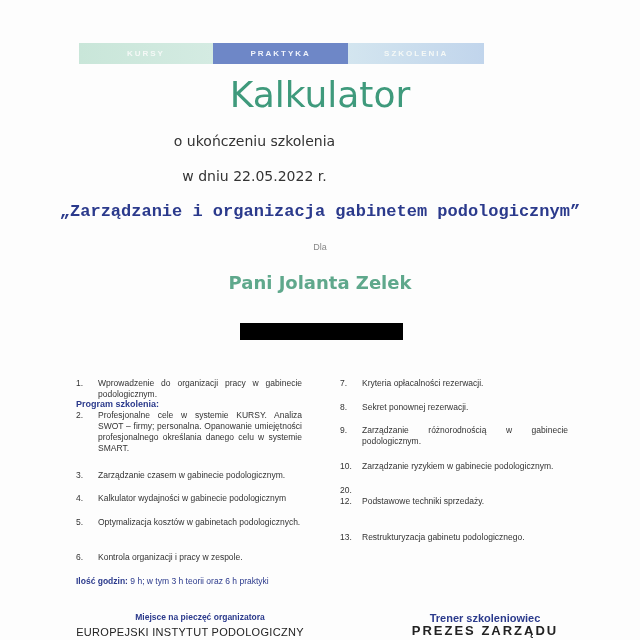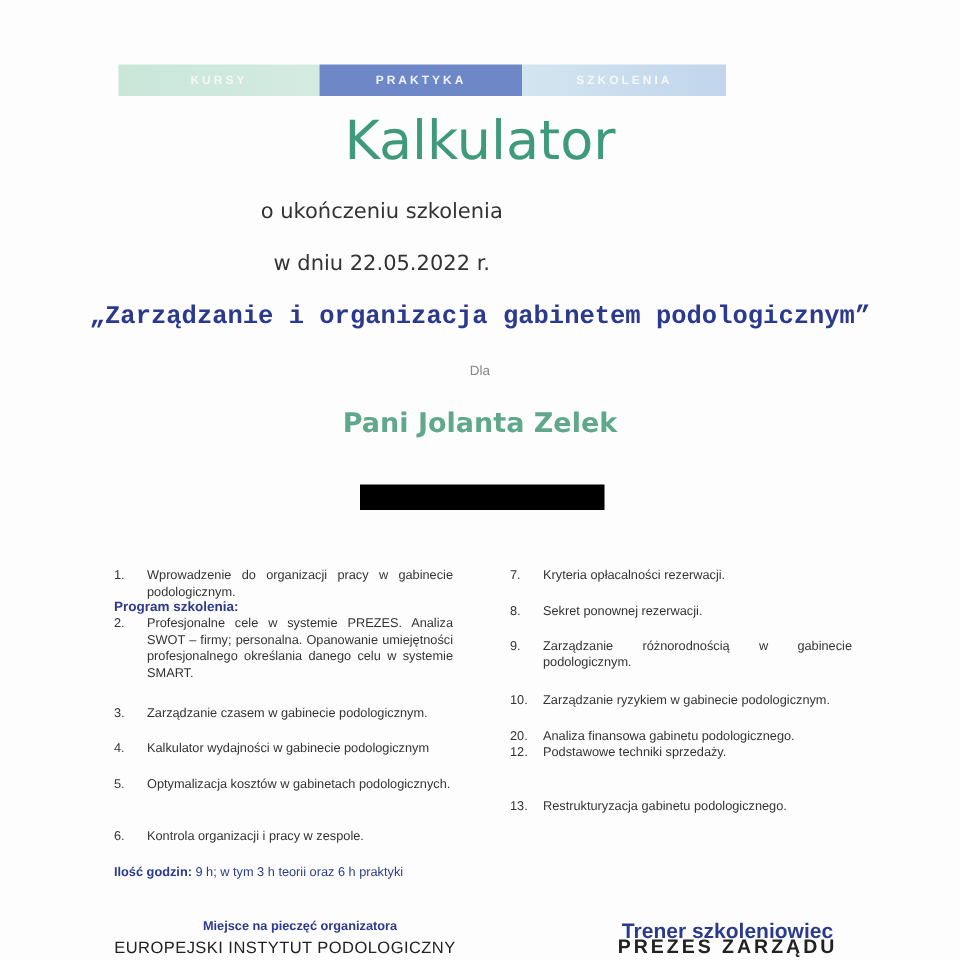--- a/index.html
+++ b/index.html
@@ -17,21 +17,21 @@
   .redact { position:absolute; left:240px; top:323px; width:163px; height:17px; background:#000; }
   .prog-title { position:absolute; left:76px; top:351px; font-size:9px; font-weight:bold; color:#2b3a8c;margin-top:48px; }
   .col { position:absolute; font-size:8.5px; color:#333; line-height:11px; }
   .item { position:absolute; display:flex; }
   .num { width:22px; flex:none; }
   .txt { text-align:justify; text-align-last:left; }
   .hours { position:absolute; left:76px; top:576px; font-size:8.5px; color:#2b3a8c; }
   .hours b { font-weight:bold; }
   .stamp-label { position:absolute; left:90px; top:612px; width:220px; text-align:center; font-size:8.5px; font-weight:bold; color:#2b3a8c; }
   .org { position:absolute; left:70px; top:626px; width:240px; text-align:center; font-size:11px; color:#222; letter-spacing:0.3px; }
-  .trainer { position:absolute; left:400px; top:612px; width:170px; text-align:center; font-size:14px; font-weight:bold; color:#2b3a8c; }
+  .trainer { position:absolute; left:400px; top:612px; width:170px; text-align:center; font-size:11px; font-weight:bold; color:#2b3a8c; }
   .role { position:absolute; left:400px; top:623px; width:170px; text-align:center; font-size:13px; font-weight:bold; letter-spacing:2px; color:#222; }
 </style>
 </head>
 <body>
 
 <div class="banner">
   <div class="seg seg1">KURSY</div>
   <div class="seg seg3">PRAKTYKA</div>
   <div class="seg seg2">SZKOLENIA</div>
 </div>
@@ -46,21 +46,21 @@
 
 <div class="prog-title">Program szkolenia:</div>
 
 <div class="col">
   <div class="item" style="left:76px;top:378px;width:226px">
     <span class="num">1.</span>
     <span class="txt">Wprowadzenie do organizacji pracy w gabinecie podologicznym.</span>
   </div>
   <div class="item" style="left:76px;top:410px;width:226px">
     <span class="num">2.</span>
-    <span class="txt">Profesjonalne cele w systemie PREZES. Analiza SWOT – firmy; personalna. Opanowanie umiejętności profesjonalnego określania danego celu w systemie SMART.</span>
+    <span class="txt">Profesjonalne cele w systemie KURSY. Analiza SWOT – firmy; personalna. Opanowanie umiejętności profesjonalnego określania danego celu w systemie SMART.</span>
   </div>
   <div class="item" style="left:76px;top:470px;width:226px">
     <span class="num">3.</span>
     <span class="txt">Zarządzanie czasem w gabinecie podologicznym.</span>
   </div>
   <div class="item" style="left:76px;top:493px;width:226px">
     <span class="num">4.</span>
     <span class="txt">Kalkulator wydajności w gabinecie podologicznym</span>
   </div>
   <div class="item" style="left:76px;top:517px;width:226px">
@@ -85,21 +85,20 @@
   <div class="item" style="left:340px;top:425px;width:228px">
     <span class="num">9.</span>
     <span class="txt">Zarządzanie różnorodnością w gabinecie podologicznym.</span>
   </div>
   <div class="item" style="left:340px;top:461px;width:228px">
     <span class="num">10.</span>
     <span class="txt">Zarządzanie ryzykiem w gabinecie podologicznym.</span>
   </div>
   <div class="item" style="left:340px;top:485px;width:228px">
     <span class="num">20.</span>
-    <span class="txt">Analiza finansowa gabinetu podologicznego.</span>
   </div>
   <div class="item" style="left:340px;top:496px;width:228px">
     <span class="num">12.</span>
     <span class="txt">Podstawowe techniki sprzedaży.</span>
   </div>
   <div class="item" style="left:340px;top:532px;width:228px">
     <span class="num">13.</span>
     <span class="txt">Restrukturyzacja gabinetu podologicznego.</span>
   </div>
 </div>

